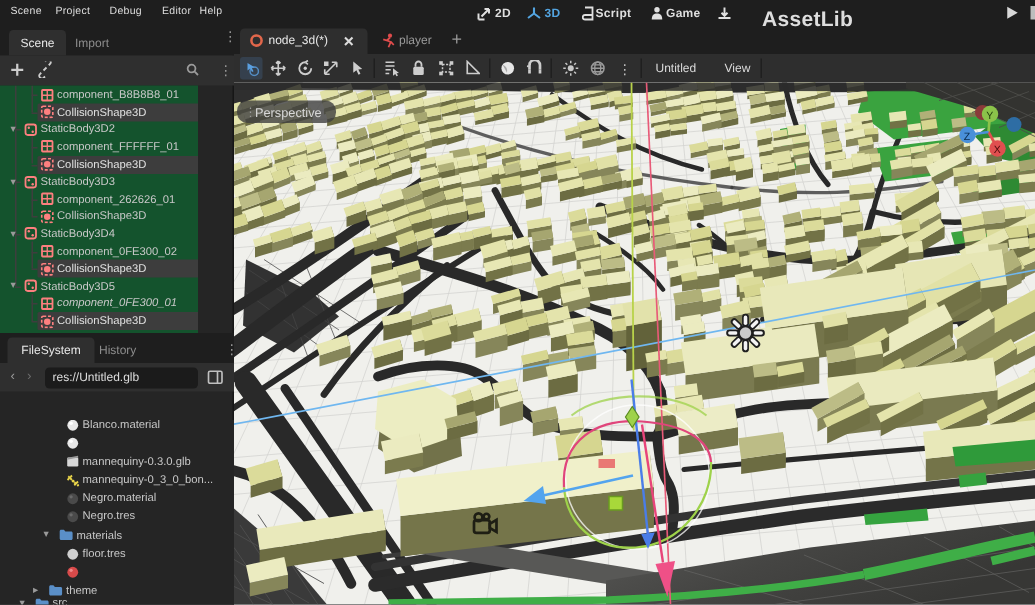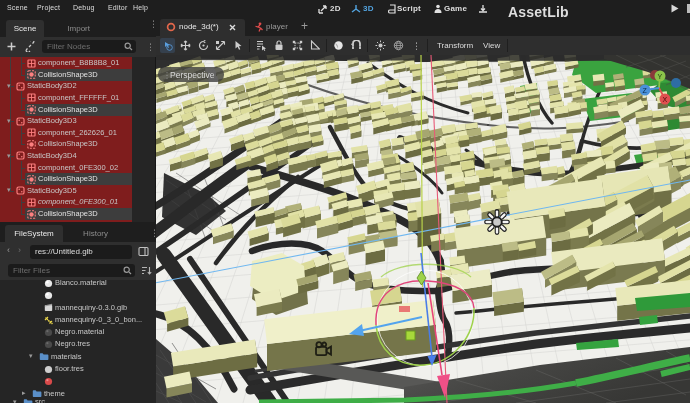--- a/index.html
+++ b/index.html
@@ -6,21 +6,21 @@
 html,body { width:690px; height:403px; overflow:hidden; background:#1c1c1c; }
 body { font-family:"Liberation Sans", sans-serif; color:#cfcfcf; position:relative; }
 .abs { position:absolute; }
 
 #menubar { left:0; top:0; width:690px; height:18px; background:#1e1e1e; }
 .menu-item { position:absolute; top:4px; font-size:7px; color:#dedede; letter-spacing:0.2px; }
 
 #leftcol { left:0; top:18px; width:156px; height:385px; background:#252525; border-right:1px solid #161616; }
 .tabrow { position:absolute; left:0; width:156px; height:19px; background:#1e1e1e; }
 .tab-active { position:absolute; background:#2f2f2f; border-radius:3px 3px 0 0; color:#e8e8e8; font-size:8px; text-align:center; }
-.tab-idle { position:absolute; color:#8d8d8d; font-size:8px; text-align:right; }
+.tab-idle { position:absolute; color:#8d8d8d; font-size:8px; text-align:left; }
 .toolrow { position:absolute; left:0; width:156px; background:#2f2f2f; }
 .searchbox { position:absolute; background:#1b1b1b; border-radius:3px; color:#6e6e6e; font-size:8px; }
 .treerow { position:absolute; left:0; width:156px; height:12px; font-size:7.5px; line-height:12px; color:#c8c8c8; white-space:nowrap; }
 .sel { position:absolute; background:#3d3d3d; border-radius:1px; height:12px; }
 .dots3 { position:absolute; width:2px; color:#9a9a9a; }
 
 #tabbar { left:156px; top:18px; width:534px; height:18px; background:#1e1e1e; }
 #vtoolbar { left:156px; top:36px; width:534px; height:19px; background:#2e2e2e; }
 .vsep { position:absolute; top:3px; height:13px; width:1px; background:#1f1f1f; }
 #viewport { left:156px; top:55px; width:534px; height:348px; background:#f0f0ed; }
@@ -71,29 +71,28 @@
     <div class="dots3" style="left:149px;top:4px;font-size:9px;line-height:4px;">⋮</div>
   </div>
 
   <div class="toolrow" style="top:19px;height:20px;">
     <svg class="icon" style="left:6px;top:4px" width="11" height="11" viewBox="0 0 11 11">
         <path d="M5.5 1.5 V9.5 M1.5 5.5 H9.5" stroke="#cdcdcd" stroke-width="1.5"></path>
       </svg>
     <svg class="icon" style="left:24px;top:4px" width="11" height="11" viewBox="0 0 11 11">
         <path d="M4.5 6.5 L6.5 4.5 M3 8 l-1 1 a1.8 1.8 0 0 0 2.5 2.5 l1-1 M8 3 l1-1 a1.8 1.8 0 0 0-2.5-2.5 l-1 1" stroke="#cdcdcd" stroke-width="1.2" fill="none" transform="translate(0.5,-0.5)"></path>
       </svg>
-    <div class="searchbox" style="left:42px;top:3px;width:94px;height:13px;line-height:13px;padding-left:5px;">Filter Nodes</div>
     <svg class="icon" style="left:124px;top:5px" width="9" height="9" viewBox="0 0 9 9">
         <circle cx="3.7" cy="3.7" r="2.6" stroke="#9a9a9a" stroke-width="1.2" fill="none"></circle>
         <path d="M5.8 5.8 L8 8" stroke="#9a9a9a" stroke-width="1.2"></path>
       </svg>
     <div class="dots3" style="left:146px;top:5px;font-size:9px;">⋮</div>
   </div>
 
-  <div class="abs" id="scenetree" style="left:0;top:39px;width:132px;height:183px;background:#7f1d1d;overflow:hidden;">
+  <div class="abs" id="scenetree" style="left:0;top:39px;width:132px;height:183px;background:#14532d;overflow:hidden;">
       <div class="abs" style="left:20.5px;top:0.0px;width:1px;height:17.6px;background:#3e3e3e;"></div>
 <div class="abs" style="left:20.5px;top:6.0px;width:4.5px;height:1px;background:#3e3e3e;"></div>
 <div class="abs" style="left:20.5px;top:17.6px;width:4.5px;height:1px;background:#3e3e3e;"></div>
 <div class="abs" style="left:20.5px;top:34.2px;width:1px;height:18.2px;background:#3e3e3e;"></div>
 <div class="abs" style="left:20.5px;top:40.9px;width:4.5px;height:1px;background:#3e3e3e;"></div>
 <div class="abs" style="left:20.5px;top:52.5px;width:4.5px;height:1px;background:#3e3e3e;"></div>
 <div class="abs" style="left:20.5px;top:69.1px;width:1px;height:18.2px;background:#3e3e3e;"></div>
 <div class="abs" style="left:20.5px;top:75.7px;width:4.5px;height:1px;background:#3e3e3e;"></div>
 <div class="abs" style="left:20.5px;top:87.3px;width:4.5px;height:1px;background:#3e3e3e;"></div>
 <div class="abs" style="left:20.5px;top:104.0px;width:1px;height:18.2px;background:#3e3e3e;"></div>
@@ -256,31 +255,20 @@
   <div class="toolrow" style="top:224px;height:19px;">
     <span class="abs" style="left:7px;top:3px;color:#9b9b9b;font-size:9px;">‹</span>
     <span class="abs" style="left:18px;top:3px;color:#6e6e6e;font-size:9px;">›</span>
     <div class="searchbox" style="left:30px;top:2.5px;width:102px;height:14px;line-height:14px;padding-left:5px;color:#dedede;">res://Untitled.glb</div>
     <svg class="icon" style="left:138px;top:3.5px" width="11" height="11" viewBox="0 0 11 11">
         <rect x="1" y="1.5" width="9" height="8" rx="1" stroke="#c0c0c0" stroke-width="1.1" fill="none"></rect>
         <path d="M7 1.5 V9.5" stroke="#c0c0c0" stroke-width="1.1"></path>
       </svg>
   </div>
 
-  <div class="toolrow" style="top:243px;height:19px;">
-    <div class="searchbox" style="left:8px;top:3px;width:127px;height:13px;line-height:13px;padding-left:5px;">Filter Files</div>
-    <svg class="icon" style="left:123px;top:5px" width="9" height="9" viewBox="0 0 9 9">
-        <circle cx="3.7" cy="3.7" r="2.6" stroke="#9a9a9a" stroke-width="1.2" fill="none"></circle>
-        <path d="M5.8 5.8 L8 8" stroke="#9a9a9a" stroke-width="1.2"></path>
-      </svg>
-    <svg class="icon" style="left:141px;top:4px" width="11" height="11" viewBox="0 0 11 11">
-        <path d="M1 2.5 h5 M1 5.5 h3.5 M1 8.5 h2" stroke="#b5b5b5" stroke-width="1.2"></path>
-        <path d="M8.5 2 v7 M6.8 7.2 L8.5 9 L10.2 7.2" stroke="#b5b5b5" stroke-width="1.1" fill="none"></path>
-      </svg>
-  </div>
 
   <div class="abs" id="filetree" style="left:0;top:262px;width:156px;height:141px;background:#252525;overflow:hidden;">
       <svg class="icon" style="left:44px;top:-1.5px" width="9" height="9" viewBox="0 0 9 9">
         <circle cx="4.5" cy="4.5" r="3.6" fill="#e8e8e8"></circle>
         <circle cx="3.4" cy="3.2" r="1.2" fill="#ffffff"></circle>
       </svg>
 <div class="treerow" style="left:55px;top:-3.0px;width:97px;">Blanco.material</div>
 <svg class="icon" style="left:44px;top:10.5px" width="9" height="9" viewBox="0 0 9 9">
         <circle cx="4.5" cy="4.5" r="3.6" fill="#e8e8e8"></circle>
         <circle cx="3.4" cy="3.2" r="1.2" fill="#ffffff"></circle>
@@ -408,21 +396,21 @@
         <path d="M5.5 0.5 V2.2 M5.5 8.8 V10.5 M0.5 5.5 H2.2 M8.8 5.5 H10.5 M2 2 L3.2 3.2 M7.8 7.8 L9 9 M9 2 L7.8 3.2 M3.2 7.8 L2 9"></path>
       </g>
     </svg>
 <svg class="icon" style="left:237px;top:4px" width="11" height="11" viewBox="0 0 11 11">
       <circle cx="5.5" cy="5.5" r="4.2" stroke="#9a9a9a" stroke-width="1" fill="none"></circle>
       <ellipse cx="5.5" cy="5.5" rx="2" ry="4.2" stroke="#9a9a9a" stroke-width="0.9" fill="none"></ellipse>
       <path d="M1.3 5.5 h8.4 M2 3.2 h7 M2 7.8 h7" stroke="#9a9a9a" stroke-width="0.9"></path>
     </svg>
 <div class="dots3" style="left:256px;top:5px;font-size:9px;color:#c5c5c5;">⋮</div>
 <div class="vsep" style="left:271px;"></div>
-<span class="abs" style="left:281px;top:5px;font-size:8px;color:#dcdcdc;">Transform</span>
+<span class="abs" style="left:281px;top:5px;font-size:8px;color:#dcdcdc;">Untitled</span>
 <span class="abs" style="left:327px;top:5px;font-size:8px;color:#dcdcdc;">View</span>
 <div class="vsep" style="left:351px;"></div>
   </div>
 
  <div id="viewport" class="abs"><svg width="534" height="348" viewBox="0 0 534 348">
 <rect x="0" y="0" width="534" height="348" fill="#f0f0ec"></rect>
 <g stroke="#989898" stroke-width="0.5" opacity="0.33">
 <line x1="0" y1="0.0" x2="534" y2="-45.0"></line>
 <line x1="0" y1="4.0" x2="534" y2="-41.0"></line>
 <line x1="0" y1="8.3" x2="534" y2="-36.7"></line>

